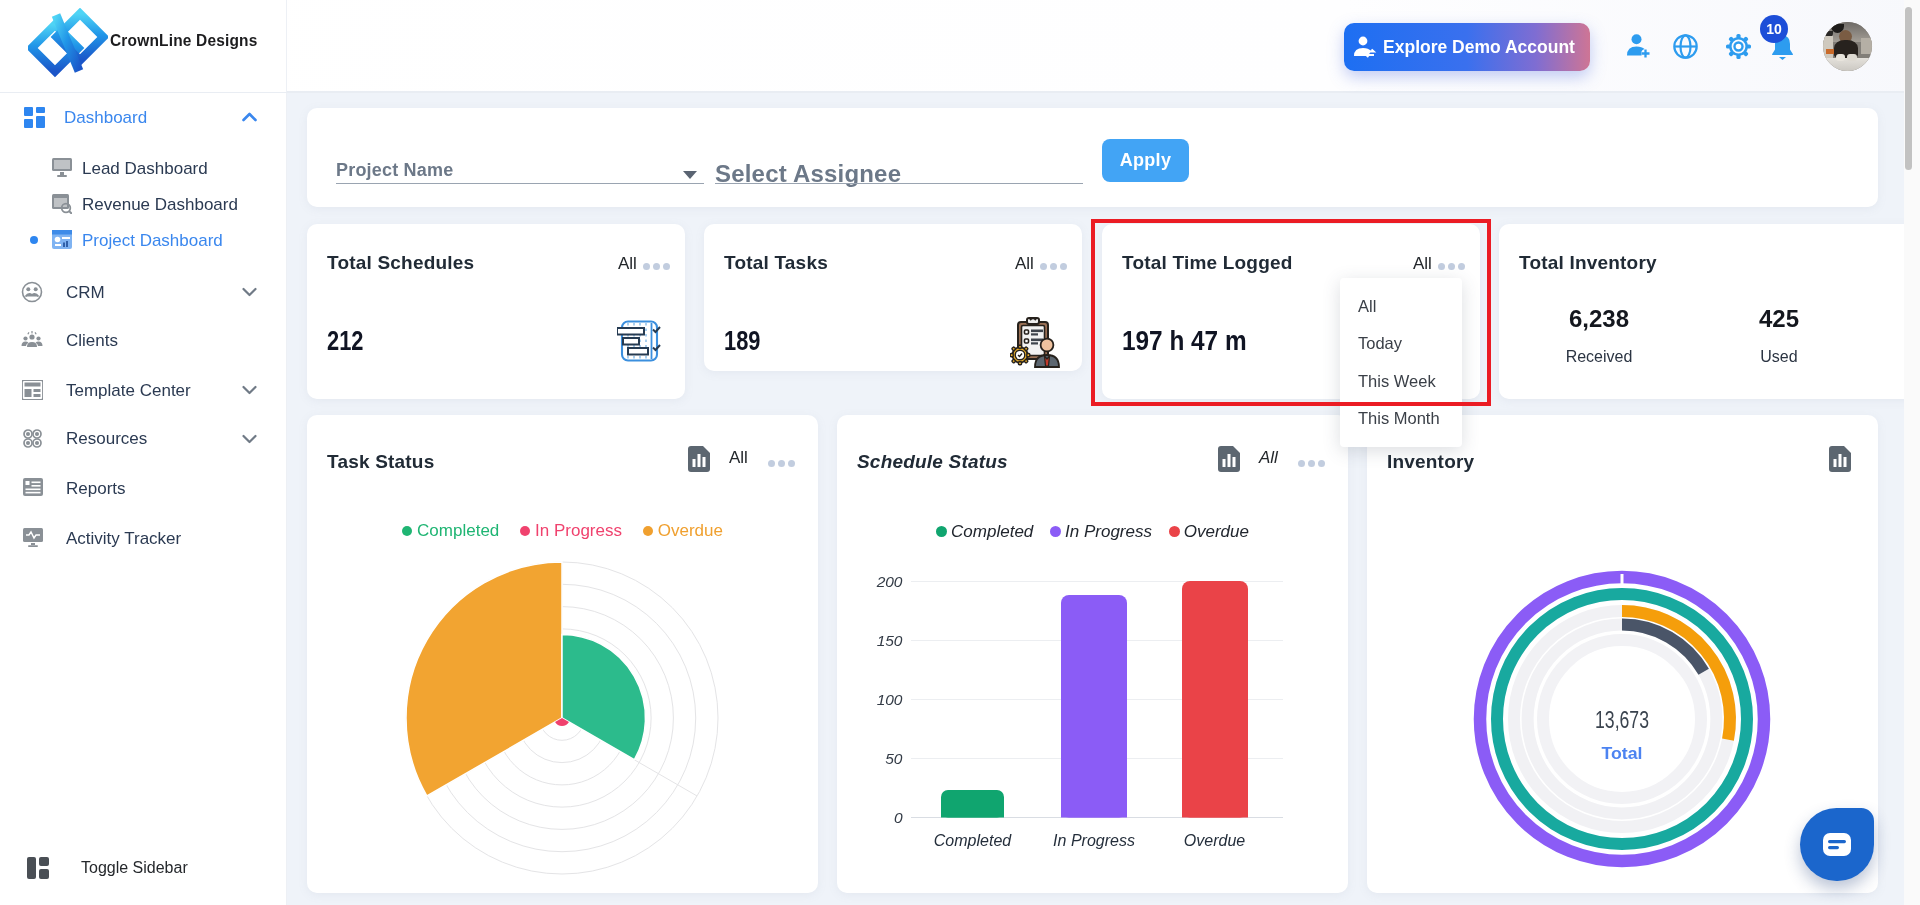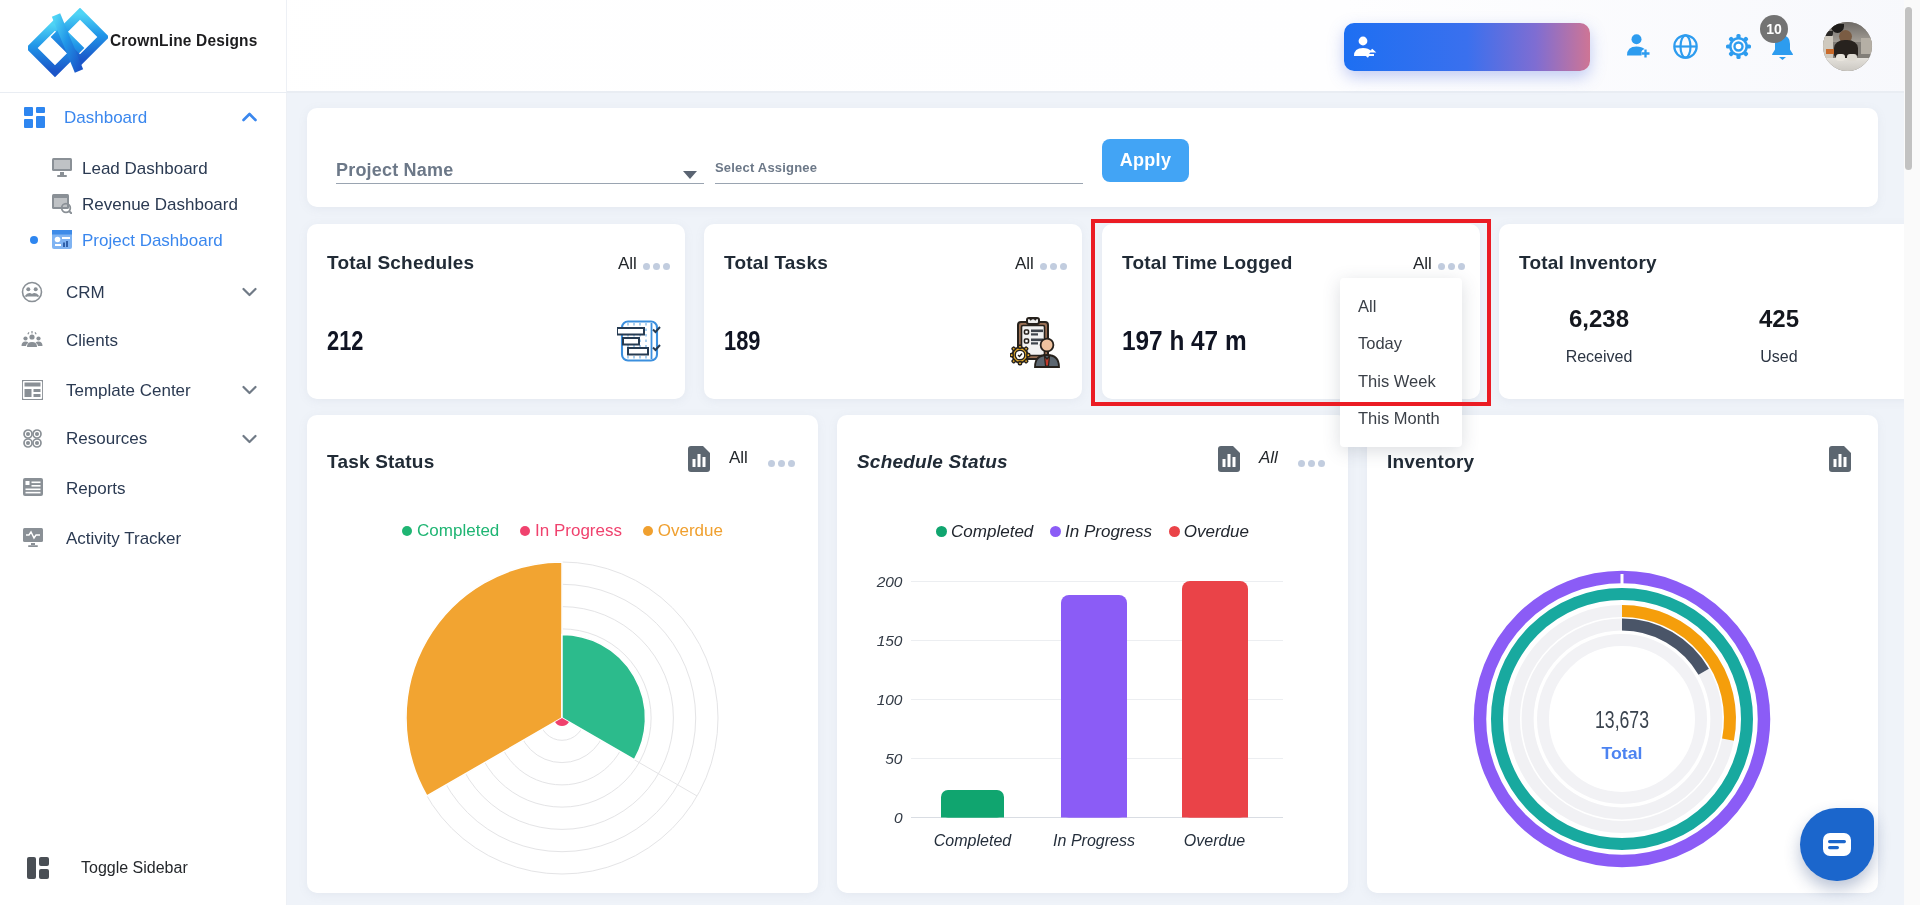--- a/index.html
+++ b/index.html
@@ -156,20 +156,21 @@
 </div>
 
 <div class="abs" style="z-index:8;left:0;top:0;width:1920px;">
 
   <div class="abs" style="left:1344px;top:23px;width:246px;height:48px;border-radius:10px;background:linear-gradient(90deg,#1D6FF2 0%,#3A70EE 50%,#7F6DD2 78%,#CE7595 100%);box-shadow:0 6px 16px rgba(80,110,220,0.35);">
     <svg class="abs" style="left:9px;top:12px;" width="26" height="24" viewBox="0 0 26 24" fill="#fff">
       <circle cx="10" cy="6" r="4.4"></circle>
       <path d="M1 21 q0 -8 9 -8 q5.5 0 8 3 l-3 5 z"></path>
       <path d="M13 16.5 h8 l-2.4 -2.2 M21 20 h-8 l2.4 2.2" stroke="#fff" stroke-width="1.8" fill="none"></path>
     </svg>
+    <div class="abs" style="left:32px;top:0;width:206px;height:48px;line-height:48px;text-align:center;font-size:17.5px;font-weight:bold;color:#fff;letter-spacing:0px;white-space:nowrap;">Explore Demo Account</div>
   </div>
 
   <svg class="abs" style="left:1627px;top:34px;" width="24" height="24" viewBox="0 0 24 24" fill="#2D9CEF">
     <circle cx="9.5" cy="5.2" r="5"></circle>
     <path d="M0 21.5 q0 -9 9.5 -9 q5.5 0 8 2.6 q-3.2 1 -3.2 4.4 l0.3 2 z"></path>
     <path d="M18.5 15.5 v8 M14.5 19.5 h8" stroke="#2D9CEF" stroke-width="2.3" fill="none"></path>
   </svg>
 
   <svg class="abs" style="left:1673px;top:34px;" width="25" height="25" viewBox="0 0 25 25" fill="none" stroke="#2D9CEF" stroke-width="2.2">
     <circle cx="12.5" cy="12.5" r="11.2"></circle>
@@ -189,21 +190,21 @@
       <rect x="20" y="10.4" width="5" height="4.2" rx="1.6" transform="rotate(45 12.5 12.5)"></rect>
     </g>
     <circle cx="12.5" cy="12.5" r="8.2" fill="none" stroke="#2D9CEF" stroke-width="2.6"></circle>
     <circle cx="12.5" cy="12.5" r="4" fill="#fff" stroke="#2D9CEF" stroke-width="2.4"></circle>
   </svg>
 
   <svg class="abs" style="left:1770px;top:34px;" width="25" height="26" viewBox="0 0 25 26" fill="#2D9CEF">
     <path d="M12.5 1.5 q7.5 0 7.5 8.5 v5.5 l2.8 4.5 q0.5 1 -0.7 1 h-19.2 q-1.2 0 -0.7 -1 l2.8 -4.5 v-5.5 q0 -8.5 7.5 -8.5 z"></path>
     <path d="M9 23 h7 l-3.5 3 z"></path>
   </svg>
-  <div class="abs" style="left:1760px;top:15px;width:28px;height:28px;border-radius:50%;background:#737373;color:#fff;font-size:14px;font-weight:bold;text-align:center;line-height:28px;">10</div>
+  <div class="abs" style="left:1760px;top:15px;width:28px;height:28px;border-radius:50%;background:#1d4ed8;color:#fff;font-size:14px;font-weight:bold;text-align:center;line-height:28px;">10</div>
 
   <div class="abs" style="left:1823px;top:22px;width:49px;height:49px;border-radius:50%;background:#827E78;overflow:hidden;">
     <div class="abs" style="left:0;top:0;width:49px;height:20px;background:linear-gradient(180deg,#6E6A66,#A39E96);"></div>
     <div class="abs" style="left:8px;top:2px;width:13px;height:9px;border-radius:0 0 10px 10px;background:#1E1C1A;"></div>
     <div class="abs" style="left:2px;top:9px;width:8px;height:6px;border-radius:0 0 7px 7px;background:#2A2826;"></div>
     <div class="abs" style="left:0;top:14px;width:10px;height:22px;background:#CFC9BE;"></div>
     <div class="abs" style="left:38px;top:16px;width:11px;height:16px;background:#B5AFA5;"></div>
     <div class="abs" style="left:16px;top:8px;width:13px;height:13px;border-radius:50%;background:#7A5C43;"></div>
     <div class="abs" style="left:11px;top:18px;width:24px;height:18px;border-radius:45% 45% 20% 20%;background:#27221E;"></div>
     <div class="abs" style="left:3px;top:27px;width:8px;height:5px;background:#C96A2A;"></div>
@@ -214,21 +215,21 @@
 </div>
 
 <div class="abs" style="left:0;top:92px;width:1920px;height:1px;background:#E9EDF3;z-index:7;"></div>
 
 <div class="card" style="left:307px;top:108px;width:1571px;height:99px;">
   <div class="abs" style="left:29px;top:52px;font-size:18px;font-weight:bold;color:#6C7888;letter-spacing:0.2px;">Project Name</div>
   <div class="abs" style="left:29px;top:75px;width:368px;border-bottom:1.6px solid #9AA4B1;"></div>
   <svg class="abs" style="left:376px;top:63px;" width="14" height="8" viewBox="0 0 14 8">
       <path d="M0 0 h14 l-7 8 z" fill="#5A6472"></path>
     </svg>
-  <div class="abs" style="left:408px;top:52px;font-size:13px;font-weight:bold;color:#6C7888;letter-spacing:0.2px;">Select Assignee</div>
+  <div class="abs" style="left:408px;top:52px;font-size:24px;font-weight:bold;color:#6C7888;letter-spacing:0.2px;">Select Assignee</div>
   <div class="abs" style="left:408px;top:75px;width:368px;border-bottom:1.6px solid #9AA4B1;"></div>
   <div class="abs" style="left:795px;top:31px;width:87px;height:43px;background:#42A4F5;border-radius:8px;color:#fff;font-size:18px;font-weight:bold;text-align:center;line-height:43px;letter-spacing:0.3px;">Apply</div>
 </div>
 
 <div class="card" style="left:307px;top:224px;width:378px;height:175px;">
   <div class="ctitle abs" style="left:20px;top:28px;">Total Schedules</div>
   <div class="all abs" style="left:311px;top:30px;">All</div>
   <div class="dots abs" style="left:333px;top:32px;"><span></span><span></span><span></span></div>
   <div class="abs" style="left:20px;top:101px;font-size:28px;font-weight:bold;color:#101423;transform:scaleX(0.78);transform-origin:left;">212</div>
   <svg class="abs" style="left:310px;top:96px;" width="44" height="42" viewBox="0 0 44 42">
@@ -241,21 +242,21 @@
     </g>
     <line x1="34.5" y1="3" x2="34.5" y2="39" stroke="#3B8FDE" stroke-width="1.8"></line>
     <rect x="0" y="8" width="27" height="6.5" fill="#fff" stroke="#263B52" stroke-width="2"></rect>
     <rect x="6" y="18" width="16" height="6.5" fill="#fff" stroke="#263B52" stroke-width="2"></rect>
     <rect x="11" y="28" width="20" height="6.5" fill="#fff" stroke="#263B52" stroke-width="2"></rect>
     <path d="M36 9.5 l2.5 2.5 4.5 -5" fill="none" stroke="#263B52" stroke-width="2"></path>
     <path d="M36 27.5 l2.5 2.5 4.5 -5" fill="none" stroke="#263B52" stroke-width="2"></path>
   </svg>
 </div>
 
-<div class="card" style="left:704px;top:224px;width:378px;height:175px;">
+<div class="card" style="left:704px;top:224px;width:378px;height:147px;">
   <div class="ctitle abs" style="left:20px;top:28px;">Total Tasks</div>
   <div class="all abs" style="left:311px;top:30px;">All</div>
   <div class="dots abs" style="left:333px;top:32px;"><span></span><span></span><span></span></div>
   <div class="abs" style="left:20px;top:101px;font-size:28px;font-weight:bold;color:#101423;transform:scaleX(0.78);transform-origin:left;">189</div>
   <svg class="abs" style="left:306px;top:92px;" width="50" height="52" viewBox="0 0 50 52">
     <rect x="8" y="6" width="30" height="37" rx="3" fill="#9A7055" stroke="#26211C" stroke-width="2"></rect>
     <rect x="11.5" y="9.5" width="23" height="30" rx="1.5" fill="#F2F2F2" stroke="#26211C" stroke-width="1.6"></rect>
     <rect x="17" y="2" width="12" height="6" rx="2" fill="#EDEDED" stroke="#26211C" stroke-width="2"></rect>
     <path d="M20 4 q3 -3.5 6 0" fill="none" stroke="#26211C" stroke-width="2"></path>
     <rect x="14.5" y="14" width="4" height="4" rx="1" fill="#fff" stroke="#26211C" stroke-width="1.6"></rect>

